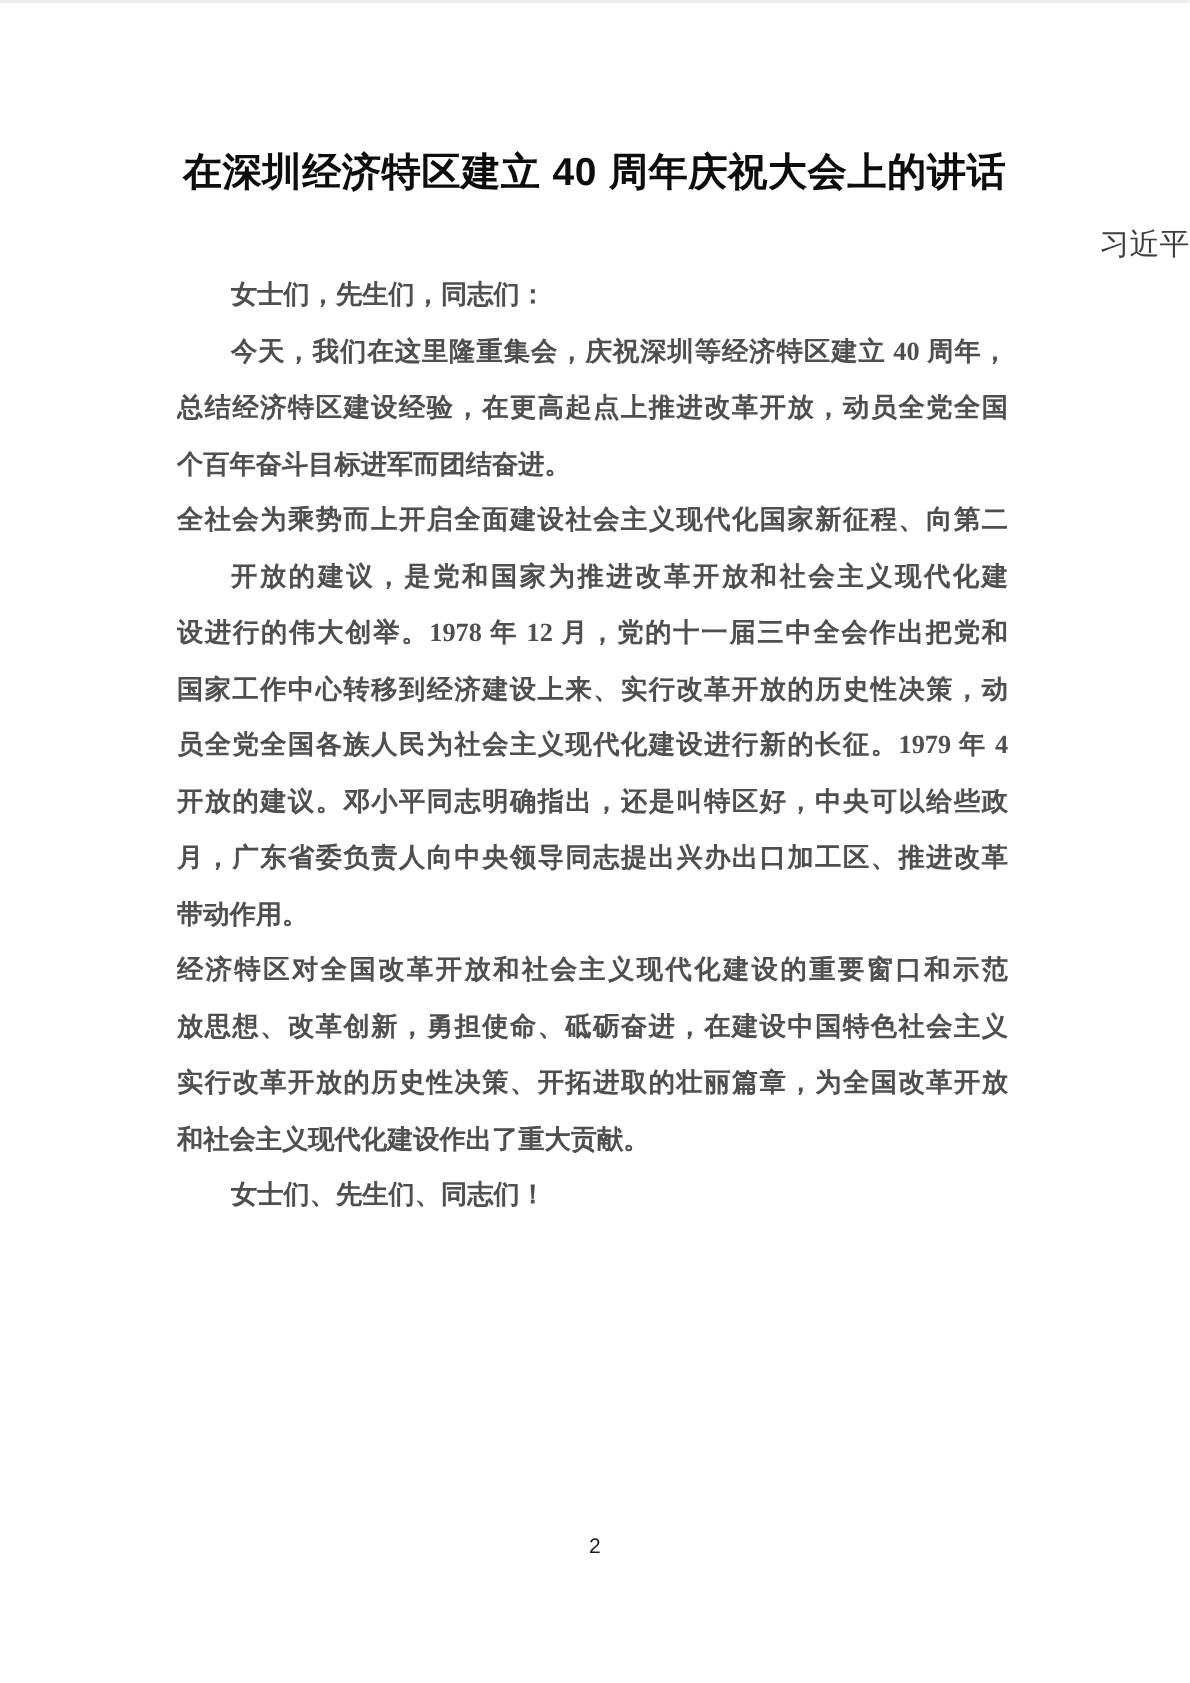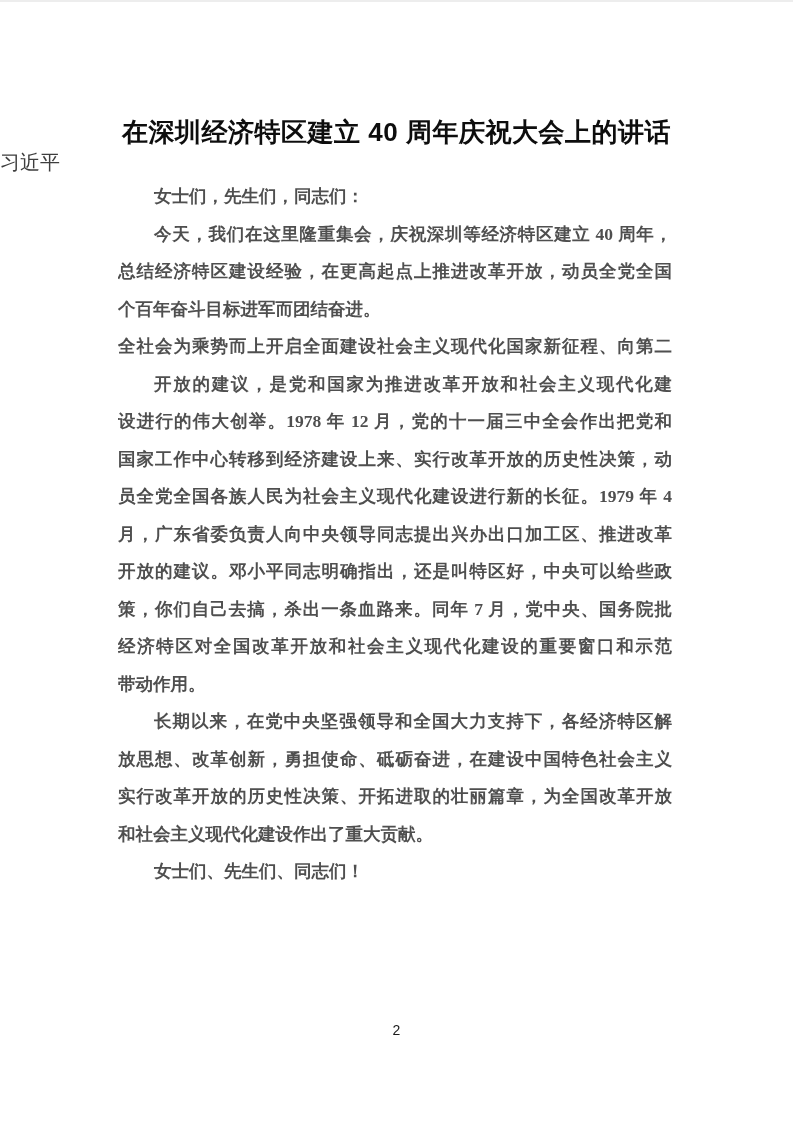--- a/index.html
+++ b/index.html
@@ -18,37 +18,37 @@
   .scan-edge {
     position: absolute;
     top: 0;
     left: 0;
     width: 100%;
     height: 2px;
     background: #ededed;
   }
   .doc-title {
     position: absolute;
-    top: 115px;
+    top: 97px;
     left: 0;
     width: 100%;
     margin: 0;
     text-align: center;
     font-family: "Liberation Sans", sans-serif;
     font-size: 26px;
     font-weight: 900;
     letter-spacing: 0.5px;
     color: #0d0d0d;
   }
   .doc-author {
     position: absolute;
     top: 149px;
     left: 0;
     width: 100%;
-    text-align: left;
+    text-align: right;
     font-size: 20px;
     color: #3d3d3d;
   }
   .doc-body {
     position: absolute;
     top: 178px;
     left: 118px;
     width: 554px;
     color: #4f4f4f;
     font-size: 17.5px;
@@ -105,29 +105,27 @@
       <div class="line">总结经济特区建设经验，在更高起点上推进改革开放，动员全党全国</div>
       <div class="line end">个百年奋斗目标进军而团结奋进。</div>
       <div class="line">全社会为乘势而上开启全面建设社会主义现代化国家新征程、向第二</div>
     </div>
 
     <div class="para">
       <div class="line indent">开放的建议，是党和国家为推进改革开放和社会主义现代化建</div>
       <div class="line">设进行的伟大创举。1978 年 12 月，党的十一届三中全会作出把党和</div>
       <div class="line">国家工作中心转移到经济建设上来、实行改革开放的历史性决策，动</div>
       <div class="line">员全党全国各族人民为社会主义现代化建设进行新的长征。1979 年 4</div>
+      <div class="line">开放的建议。邓小平同志明确指出，还是叫特区好，中央可以给些政</div>
       <div class="line">月，广东省委负责人向中央领导同志提出兴办出口加工区、推进改革</div>
-      <div class="line">开放的建议。邓小平同志明确指出，还是叫特区好，中央可以给些政</div>
-      <div class="line">策，你们自己去搞，杀出一条血路来。同年 7 月，党中央、国务院批</div>
+      <div class="line end">带动作用。</div>
       <div class="line">经济特区对全国改革开放和社会主义现代化建设的重要窗口和示范</div>
-      <div class="line end">带动作用。</div>
     </div>
 
     <div class="para">
-      <div class="line indent">长期以来，在党中央坚强领导和全国大力支持下，各经济特区解</div>
       <div class="line">放思想、改革创新，勇担使命、砥砺奋进，在建设中国特色社会主义</div>
       <div class="line">实行改革开放的历史性决策、开拓进取的壮丽篇章，为全国改革开放</div>
       <div class="line end">和社会主义现代化建设作出了重大贡献。</div>
     </div>
 
     <div class="para">
       <div class="line indent end">女士们、先生们、同志们！</div>
     </div>
 
   </div>

